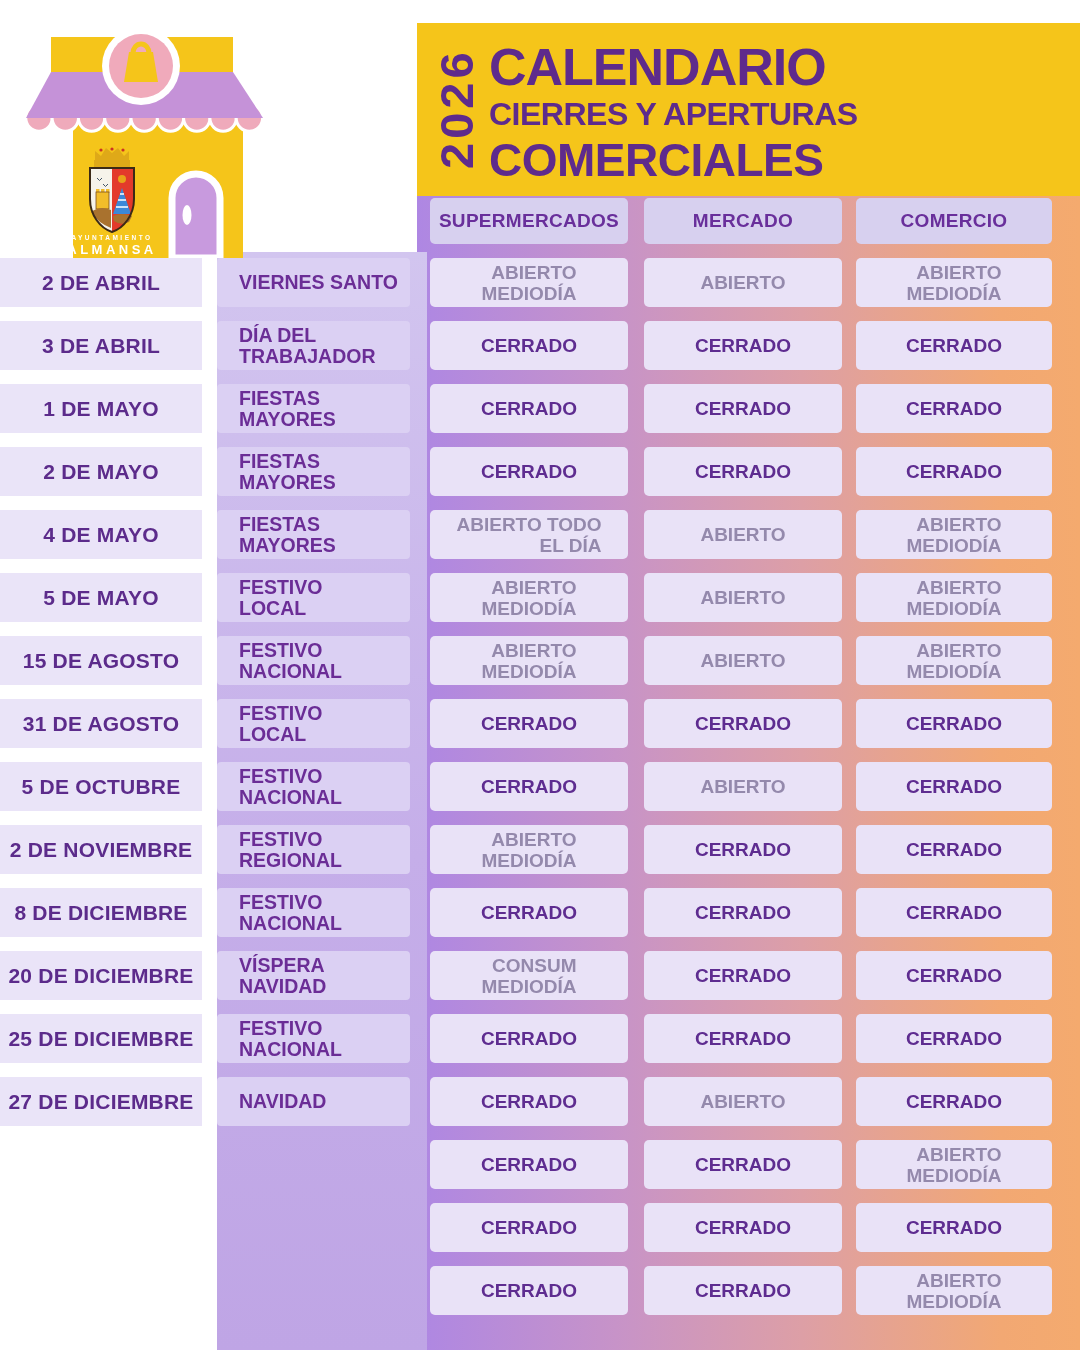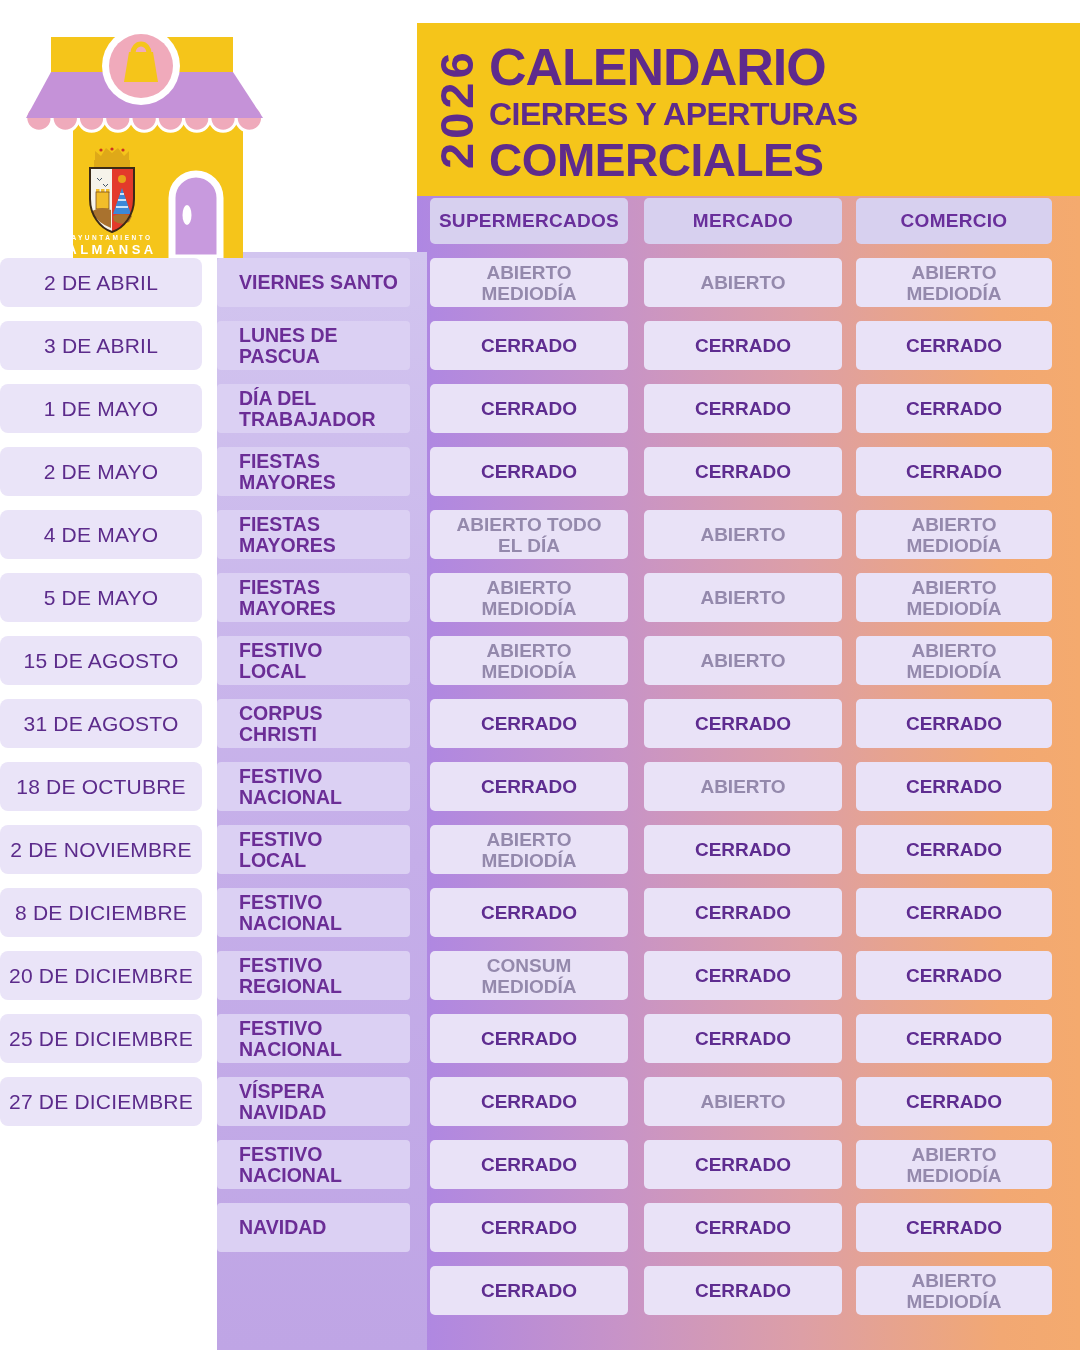--- a/index.html
+++ b/index.html
@@ -35,26 +35,26 @@
 
   
   .rowcol{top:258px;display:flex;flex-direction:column;gap:14px;}
   #date-col{left:0;width:202px;}
   #holiday-col{left:217px;width:193px;}
   #col-0{left:430px;width:198px;}
   #col-1{left:644px;width:198px;}
   #col-2{left:856px;width:196px;}
 
   .cell{height:49px;display:flex;align-items:center;white-space:pre-line;}
-  .date-cell{background:#eae4f8;border-radius:8px;justify-content:center;
-    font-size:21px;font-weight:400;letter-spacing:0.2px;color:#5c2b8b;}
+  .date-cell{background:#eae4f8;border-radius:0;justify-content:center;
+    font-size:21px;font-weight:700;letter-spacing:0.2px;color:#5c2b8b;}
   .holiday-cell{background:#dbd0f3;border-radius:4px;justify-content:flex-start;
     padding-left:22px;box-sizing:border-box;
     font-size:19.5px;font-weight:700;line-height:21px;color:#6b2d96;}
-  .status-cell{background:#e9e2f7;border-radius:5px;justify-content:center;text-align:center;
+  .status-cell{background:#e9e2f7;border-radius:5px;justify-content:center;text-align:right;
     font-size:19px;font-weight:700;line-height:21px;}
   .status-cell.closed{color:#5e2c90;}
   .status-cell.open{color:#9489ac;}
 
   #store-svg{left:0;top:0;width:280px;height:258px;}
 </style>
 </head>
 <body>
 
 <div id="gradient" class="abs"></div>
@@ -131,43 +131,39 @@
 
 <div id="date-col" class="abs rowcol">
     <div class="cell date-cell">2 DE ABRIL</div>
     <div class="cell date-cell">3 DE ABRIL</div>
     <div class="cell date-cell">1 DE MAYO</div>
     <div class="cell date-cell">2 DE MAYO</div>
     <div class="cell date-cell">4 DE MAYO</div>
     <div class="cell date-cell">5 DE MAYO</div>
     <div class="cell date-cell">15 DE AGOSTO</div>
     <div class="cell date-cell">31 DE AGOSTO</div>
-    <div class="cell date-cell">18 DE OCTUBRE</div>
+    <div class="cell date-cell">5 DE OCTUBRE</div>
     <div class="cell date-cell">2 DE NOVIEMBRE</div>
     <div class="cell date-cell">8 DE DICIEMBRE</div>
     <div class="cell date-cell">20 DE DICIEMBRE</div>
     <div class="cell date-cell">25 DE DICIEMBRE</div>
     <div class="cell date-cell">27 DE DICIEMBRE</div>
   </div>
 <div id="holiday-col" class="abs rowcol">
     <div class="cell holiday-cell">VIERNES SANTO</div>
-    <div class="cell holiday-cell">LUNES DE
-PASCUA</div>
     <div class="cell holiday-cell">DÍA DEL
 TRABAJADOR</div>
     <div class="cell holiday-cell">FIESTAS
 MAYORES</div>
     <div class="cell holiday-cell">FIESTAS
 MAYORES</div>
     <div class="cell holiday-cell">FIESTAS
 MAYORES</div>
     <div class="cell holiday-cell">FESTIVO
 LOCAL</div>
-    <div class="cell holiday-cell">CORPUS
-CHRISTI</div>
     <div class="cell holiday-cell">FESTIVO
 NACIONAL</div>
     <div class="cell holiday-cell">FESTIVO
 LOCAL</div>
     <div class="cell holiday-cell">FESTIVO
 NACIONAL</div>
     <div class="cell holiday-cell">FESTIVO
 REGIONAL</div>
     <div class="cell holiday-cell">FESTIVO
 NACIONAL</div>

